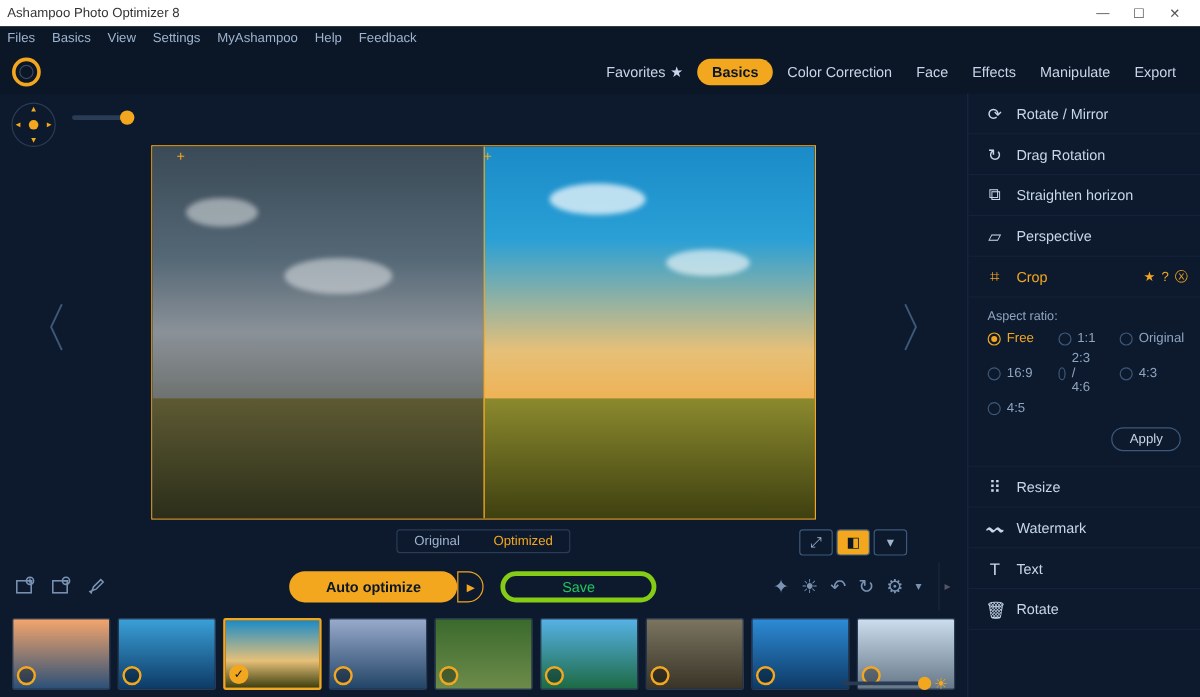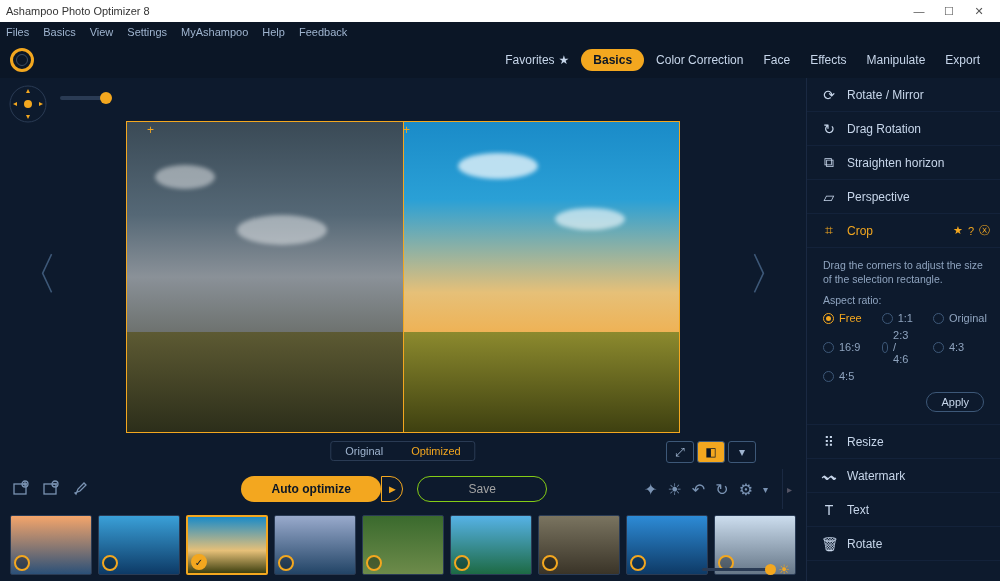--- a/index.html
+++ b/index.html
@@ -63,21 +63,21 @@
 .compare-labels span { padding: 3px 14px; color:#9fb4cf; }
 .compare-labels span.on { color:#f3a71f; }
 
 
 .actionbar { height: 40px; display:flex; align-items:center; padding: 0 10px; gap: 8px; }
 .tool-ico { width: 22px; height: 22px; color:#7a93b3; display:flex; align-items:center; justify-content:center; }
 .actionbar .spacer-sm { flex:0.6; }
 .pill { height: 26px; border-radius: 13px; display:flex; align-items:center; justify-content:center; font-size:12px; cursor:pointer; }
 .pill.auto { background:#f3a71f; color:#0b1626; width: 140px; font-weight:600; position:relative; }
 .pill.auto .chev { position:absolute; right:-22px; top:0; width:22px; height:26px; border:1px solid #f3a71f; border-radius: 0 13px 13px 0; display:flex; align-items:center; justify-content:center; color:#f3a71f; }
-.pill.save { border:1px solid #84cc16; color:#a3a3a3; width: 130px; margin-left: 28px; }
+.pill.save { border:4px solid #84cc16; color:#22c55e; width: 130px; margin-left: 28px; }
 .mini-tools { display:flex; gap:10px; margin-left:auto; color:#7a93b3; align-items:center; padding-right:6px; }
 .mini-tools span { font-size:16px; cursor:pointer; }
 .chev-side { width:14px; height:40px; border-left:1px solid #1a2942; display:flex; align-items:center; justify-content:center; color:#556; font-size:10px; }
 
 
 .thumbs { height: 72px; display:flex; align-items:center; padding: 0 10px; gap: 6px; position:relative; }
 .thumb { width: 82px; height: 60px; border:1px solid #2a3b54; border-radius:2px; position:relative; overflow:hidden; }
 .thumb.sel { border:2px solid #f3a71f; }
 .thumb .ring { position:absolute; left:3px; bottom:3px; width:16px; height:16px; border:2px solid #f3a71f; border-radius:50%; background:rgba(0,0,0,0.3); }
 .thumb.sel .ring { background:#f3a71f; }
@@ -290,21 +290,20 @@
     <div class="side-item active">
       <span class="ic">⌗</span>
       <span>Crop</span>
       <span class="extras">
           <span>★</span>
           <span>?</span>
           <span>ⓧ</span>
         </span>
     </div>
     <div class="crop-panel clearfix">
-      <div class="hint">Drag the corners to adjust the size of the selection rectangle.</div>
       <div class="label">Aspect ratio:</div>
       <div class="ratio-grid" id="ratio-grid">
           <div class="ratio on">
             <span class="r"></span>
             <span>Free</span>
           </div>
           <div class="ratio">
             <span class="r"></span>
             <span>1:1</span>
           </div>

